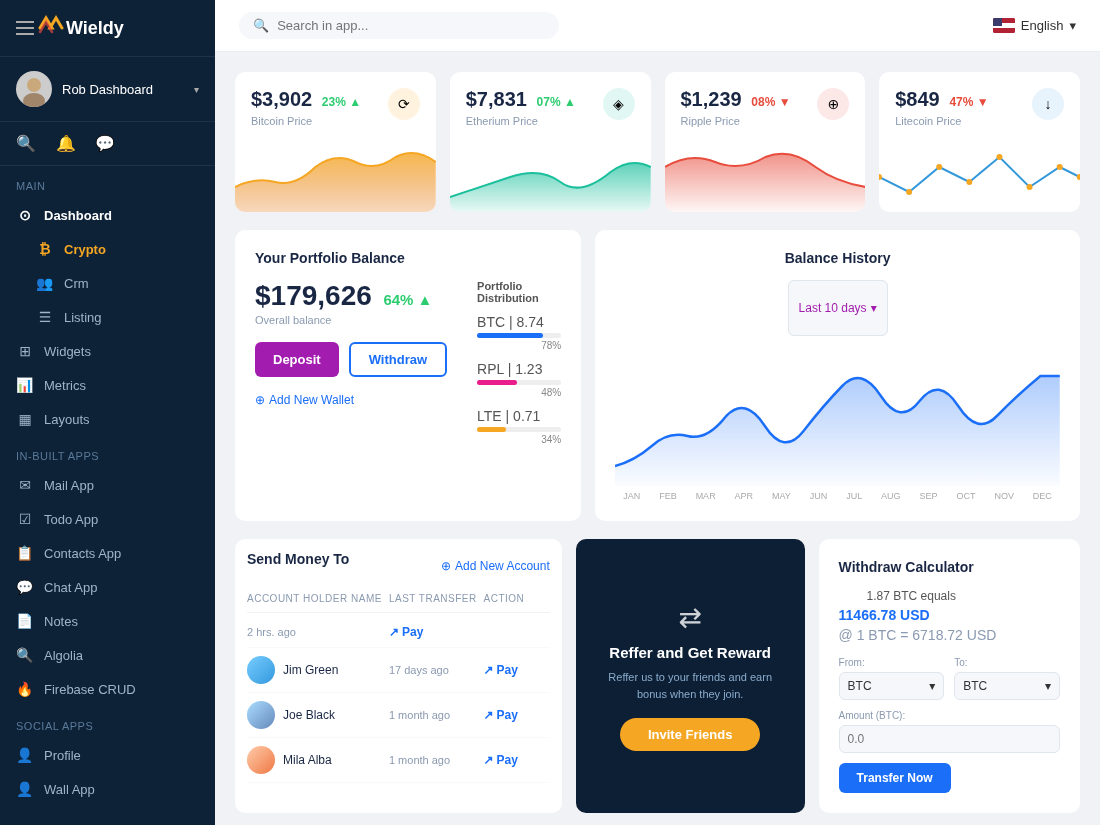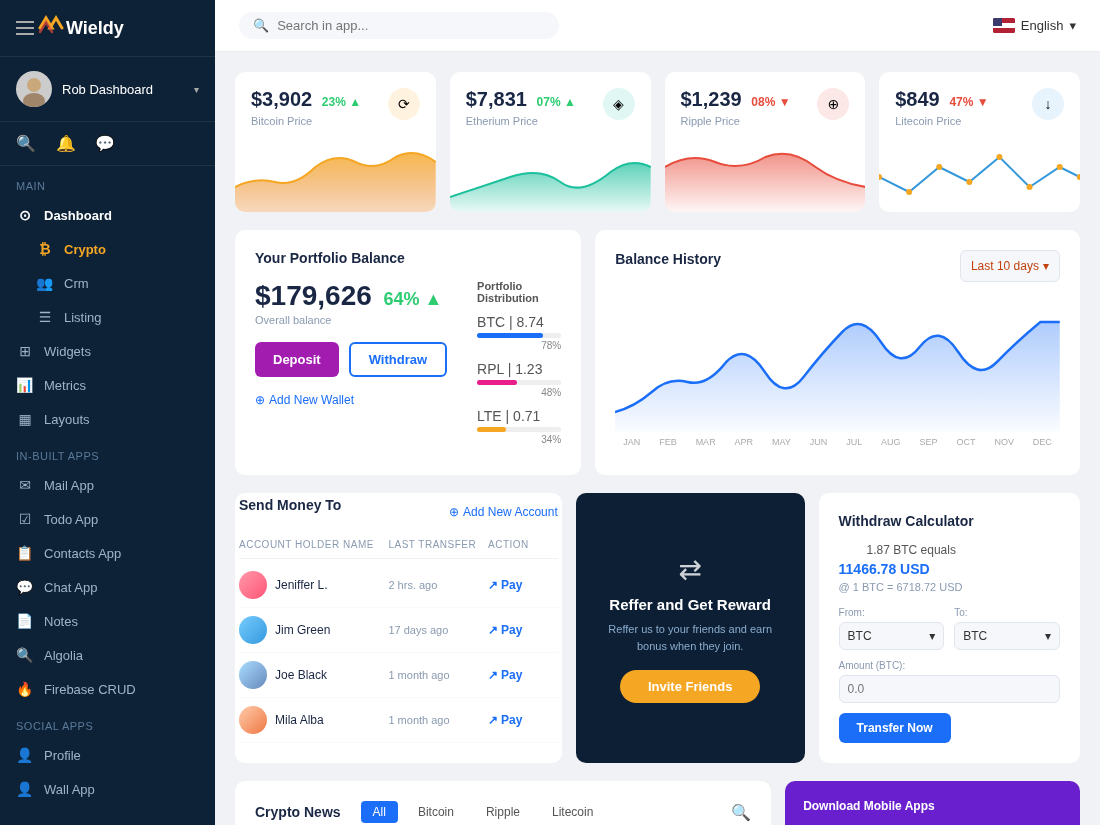--- a/index.html
+++ b/index.html
@@ -52,61 +52,61 @@
     .price-change.down { color: #e74c3c; }
     .price-icon { width: 32px; height: 32px; border-radius: 50%; display: flex; align-items: center; justify-content: center; font-size: 14px; }
     .price-label { font-size: 11px; color: #8a9ab0; margin-top: 4px; }
     .chart-area { position: absolute; bottom: 0; left: 0; right: 0; height: 65px; }
 
     
     .mid-row { display: grid; grid-template-columns: 1fr 1.4fr; gap: 14px; }
     .portfolio-card { background: #fff; border-radius: 10px; padding: 20px; }
     .card-title { font-size: 14px; font-weight: 600; color: #1a2744; margin-bottom: 14px; }
     .portfolio-amount { font-size: 28px; font-weight: 700; color: #1a2744; }
-    .portfolio-change { font-size: 18px; color: #2ecc71; font-weight: 600; margin-left: 8px; }
+    .portfolio-change { font-size: 15px; color: #2ecc71; font-weight: 600; margin-left: 8px; }
     .portfolio-sub { font-size: 11px; color: #8a9ab0; margin-top: 2px; margin-bottom: 16px; }
     .btn-group { display: flex; gap: 10px; margin-bottom: 16px; }
     .btn-deposit { background: #a21caf; color: #fff; border: none; border-radius: 6px; padding: 0 18px; font-size: 13px; cursor: pointer; font-weight: 600; }
     .btn-withdraw { background: #fff; color: #1a6ef7; border: 2px solid #1a6ef7; border-radius: 6px; padding: 8px 18px; font-size: 13px; cursor: pointer; font-weight: 600; }
     .add-wallet { color: #1a6ef7; font-size: 12px; cursor: pointer; display: flex; align-items: center; gap: 4px; }
     .distribution { margin-left: 30px; flex: 1; }
     .dist-item { margin-bottom: 10px; }
     .dist-label { font-size: 14px; color: #555; margin-bottom: 3px; }
     .dist-bar-bg { background: #eee; border-radius: 4px; height: 5px; }
     .dist-bar { height: 5px; border-radius: 4px; }
     .dist-pct { font-size: 10px; color: #888; margin-top: 2px; text-align: right; }
     .portfolio-inner { display: flex; }
 
     .balance-card { background: #fff; border-radius: 10px; padding: 20px; }
-    .balance-header { display: flex; justify-content: space-between; align-items: center; margin-bottom: 10px; }
-    .period-select { background: #f5f7fa; border: 1px solid #e0e6ee; border-radius: 6px; padding: 8px 10px; font-size: 12px; color: #c2410c; cursor: pointer; display: flex; align-items: center; gap: 4px; justify-content: flex-end; }
+    .balance-header { display: flex; justify-content: space-between; align-items: center; margin-bottom: 10px; flex-direction: column; }
+    .period-select { background: #f5f7fa; border: 1px solid #e0e6ee; border-radius: 6px; padding: 20px 10px; font-size: 12px; color: #a21caf; cursor: pointer; display: flex; align-items: center; gap: 4px; justify-content: flex-end; }
 
     
     .bottom-row { display: grid; grid-template-columns: 1fr 0.7fr 0.8fr; gap: 14px; }
-    .send-money-card { background: #fff; border-radius: 10px; padding: 4px; }
+    .send-money-card { background: #fff; border-radius: 10px; padding: 12px; }
     .send-header { display: flex; justify-content: space-between; align-items: center; margin-bottom: 12px; }
     .add-account { color: #1a6ef7; font-size: 12px; cursor: pointer; display: flex; align-items: center; gap: 4px; }
     .table-head { display: grid; grid-template-columns: 1.5fr 1fr 0.7fr; font-size: 10px; color: #8a9ab0; text-transform: uppercase; padding: 0 0 8px; border-bottom: 1px solid #f0f2f5; margin-bottom: 4px; letter-spacing: 0.5px; }
     .table-row { display: grid; grid-template-columns: 1.5fr 1fr 0.7fr; align-items: center; padding: 8px 0; border-bottom: 1px solid #f8f9fc; }
     .account-info { display: flex; align-items: center; gap: 8px; }
     .account-avatar { width: 28px; height: 28px; border-radius: 50%; background: #dde3ee; flex-shrink: 0; }
     .account-name { font-size: 12px; color: #1a2744; font-weight: 500; }
     .transfer-time { font-size: 11px; color: #8a9ab0; }
     .pay-btn { color: #1a6ef7; font-size: 12px; font-weight: 600; cursor: pointer; display: flex; align-items: center; gap: 3px; }
 
     .refer-card { background: #0d1f35; border-radius: 10px; padding: 20px; display: flex; flex-direction: column; align-items: center; justify-content: center; text-align: center; color: #fff; }
     .refer-icon { font-size: 28px; margin-bottom: 10px; opacity: 0.8; }
     .refer-title { font-size: 15px; font-weight: 700; margin-bottom: 8px; }
     .refer-desc { font-size: 11px; color: #8aaccc; margin-bottom: 16px; line-height: 1.5; }
     .invite-btn { background: #f5a623; color: #fff; border: none; border-radius: 20px; padding: 9px 28px; font-size: 13px; font-weight: 600; cursor: pointer; }
 
     .calculator-card { background: #fff; border-radius: 10px; padding: 20px; }
     .calc-subtitle { font-size: 12px; color: #555; margin-bottom: 4px; margin-left: 28px; }
     .calc-amount { font-size: 14px; font-weight: 700; color: #1a6ef7; margin-bottom: 4px; }
-    .calc-rate { font-size: 11px; color: #8a9ab0; margin-bottom: 14px; }
+    .calc-rate { font-size: 14px; color: #8a9ab0; margin-bottom: 14px; }
     .calc-row { display: flex; gap: 10px; margin-bottom: 10px; }
     .calc-field { flex: 1; }
     .calc-label { font-size: 10px; color: #8a9ab0; margin-bottom: 4px; }
     .calc-select { width: 100%; background: #f5f7fa; border: 1px solid #e0e6ee; border-radius: 6px; padding: 6px 8px; font-size: 12px; color: #333; display: flex; align-items: center; justify-content: space-between; cursor: pointer; }
     .calc-input { width: 100%; background: #f5f7fa; border: 1px solid #e0e6ee; border-radius: 6px; padding: 6px 8px; font-size: 12px; color: #aaa; outline: none; }
     .transfer-btn { background: #1a6ef7; color: #fff; border: none; border-radius: 6px; padding: 8px 18px; font-size: 12px; cursor: pointer; font-weight: 600; margin-top: 4px; }
 
     
     .news-row { display: grid; grid-template-columns: 1fr 0.55fr; gap: 14px; }
     .news-card { background: #fff; border-radius: 10px; padding: 20px; }
@@ -456,24 +456,20 @@
             <span>⊕</span>
             <span>Add New Account</span>
           </div>
         </div>
         <div class="table-head">
           <span>ACCOUNT HOLDER NAME</span>
           <span>LAST TRANSFER</span>
           <span>ACTION</span>
         </div>
         <div class="table-row">
-          <div class="account-info">
-            <div class="account-avatar" style="background:linear-gradient(135deg,#f9a,#f57);"></div>
-            <span class="account-name">Jeniffer L.</span>
-          </div>
           <span class="transfer-time">2 hrs. ago</span>
           <span class="pay-btn">↗ <span>Pay</span></span>
         </div>
         <div class="table-row">
           <div class="account-info">
             <div class="account-avatar" style="background:linear-gradient(135deg,#7cf,#39d);"></div>
             <span class="account-name">Jim Green</span>
           </div>
           <span class="transfer-time">17 days ago</span>
           <span class="pay-btn">↗ <span>Pay</span></span>

